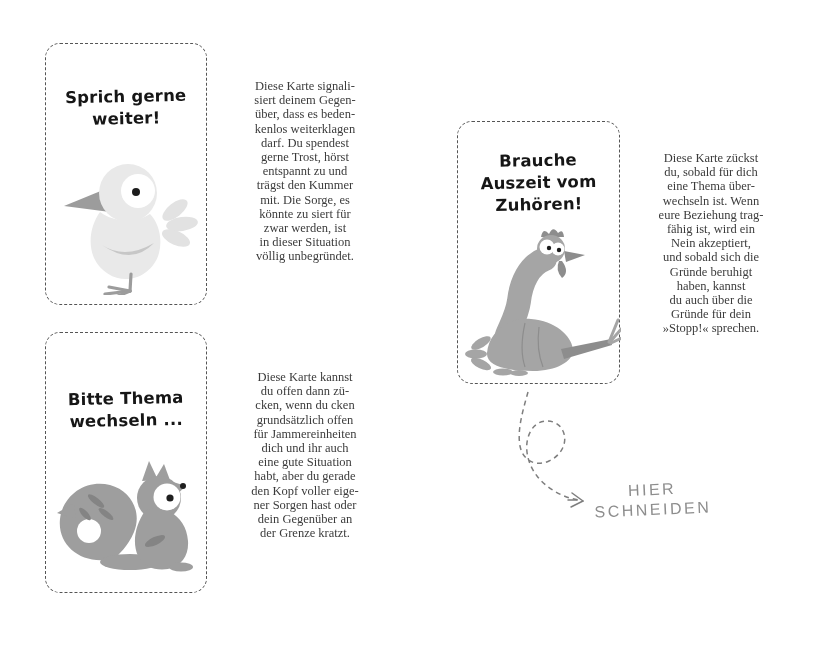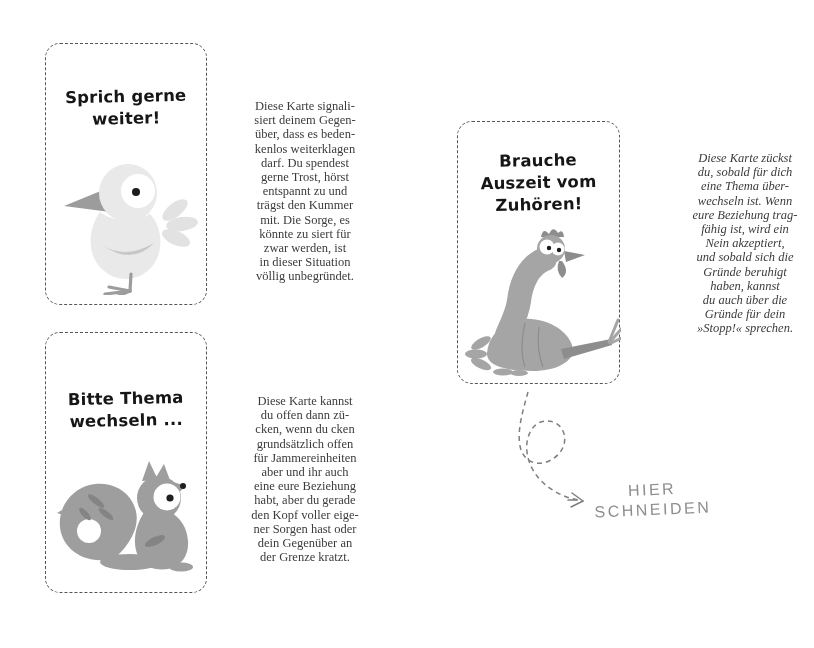--- a/index.html
+++ b/index.html
@@ -23,23 +23,23 @@
   .card-2 .card-title{margin-top:55px;}
   .card-3 .card-title{margin-top:28px;}
   .animal-svg{position:absolute;}
   .card-1 .animal-svg{left:12px;top:116px;}
   .card-2 .animal-svg{left:6px;top:126px;}
   .card-3 .animal-svg{left:3px;top:103px;}
   .desc{
     position:absolute;width:140px;text-align:center;color:#3b3b3b;
     font-size:12.5px;line-height:14.2px;
   }
-  .desc-1{left:235px;top:79px;margin-top:20px;}
-  .desc-2{left:235px;top:394px;}
-  .desc-3{left:675px;top:151px;font-style:italic;}
+  .desc-1{left:235px;top:79px;}
+  .desc-2{left:235px;top:370px;}
+  .desc-3{left:641px;top:151px;}
   .cut-arrow{position:absolute;left:495px;top:378px;}
   .cut-label{
     position:absolute;left:590px;top:480px;width:125px;text-align:center;
     font-family:"Liberation Sans", sans-serif;color:#8d8d8d;
     font-size:16px;line-height:20px;letter-spacing:2.5px;
     transform:rotate(-2.5deg);
   }
 </style>
 </head>
 <body>
@@ -117,22 +117,22 @@
       <ellipse cx="103" cy="82" rx="11" ry="4" transform="rotate(-25 103 82)" fill="#848484"></ellipse>
     </svg>
   </section>
 
   <div class="desc desc-2">
       <div>Diese Karte kannst</div>
       <div>du offen dann zü-</div>
       <div>cken, wenn du cken</div>
       <div>grundsätzlich offen</div>
       <div>für Jammereinheiten</div>
-      <div>aber und ihr auch</div>
-      <div>eine eure Beziehung</div>
+      <div>dich und ihr auch</div>
+      <div>eine gute Situation</div>
       <div>habt, aber du gerade</div>
       <div>den Kopf voller eige-</div>
       <div>ner Sorgen hast oder</div>
       <div>dein Gegenüber an</div>
       <div>der Grenze kratzt.</div>
     </div>
 
   <section class="card card-3">
     <div class="card-title">
         <div>Brauche</div>

